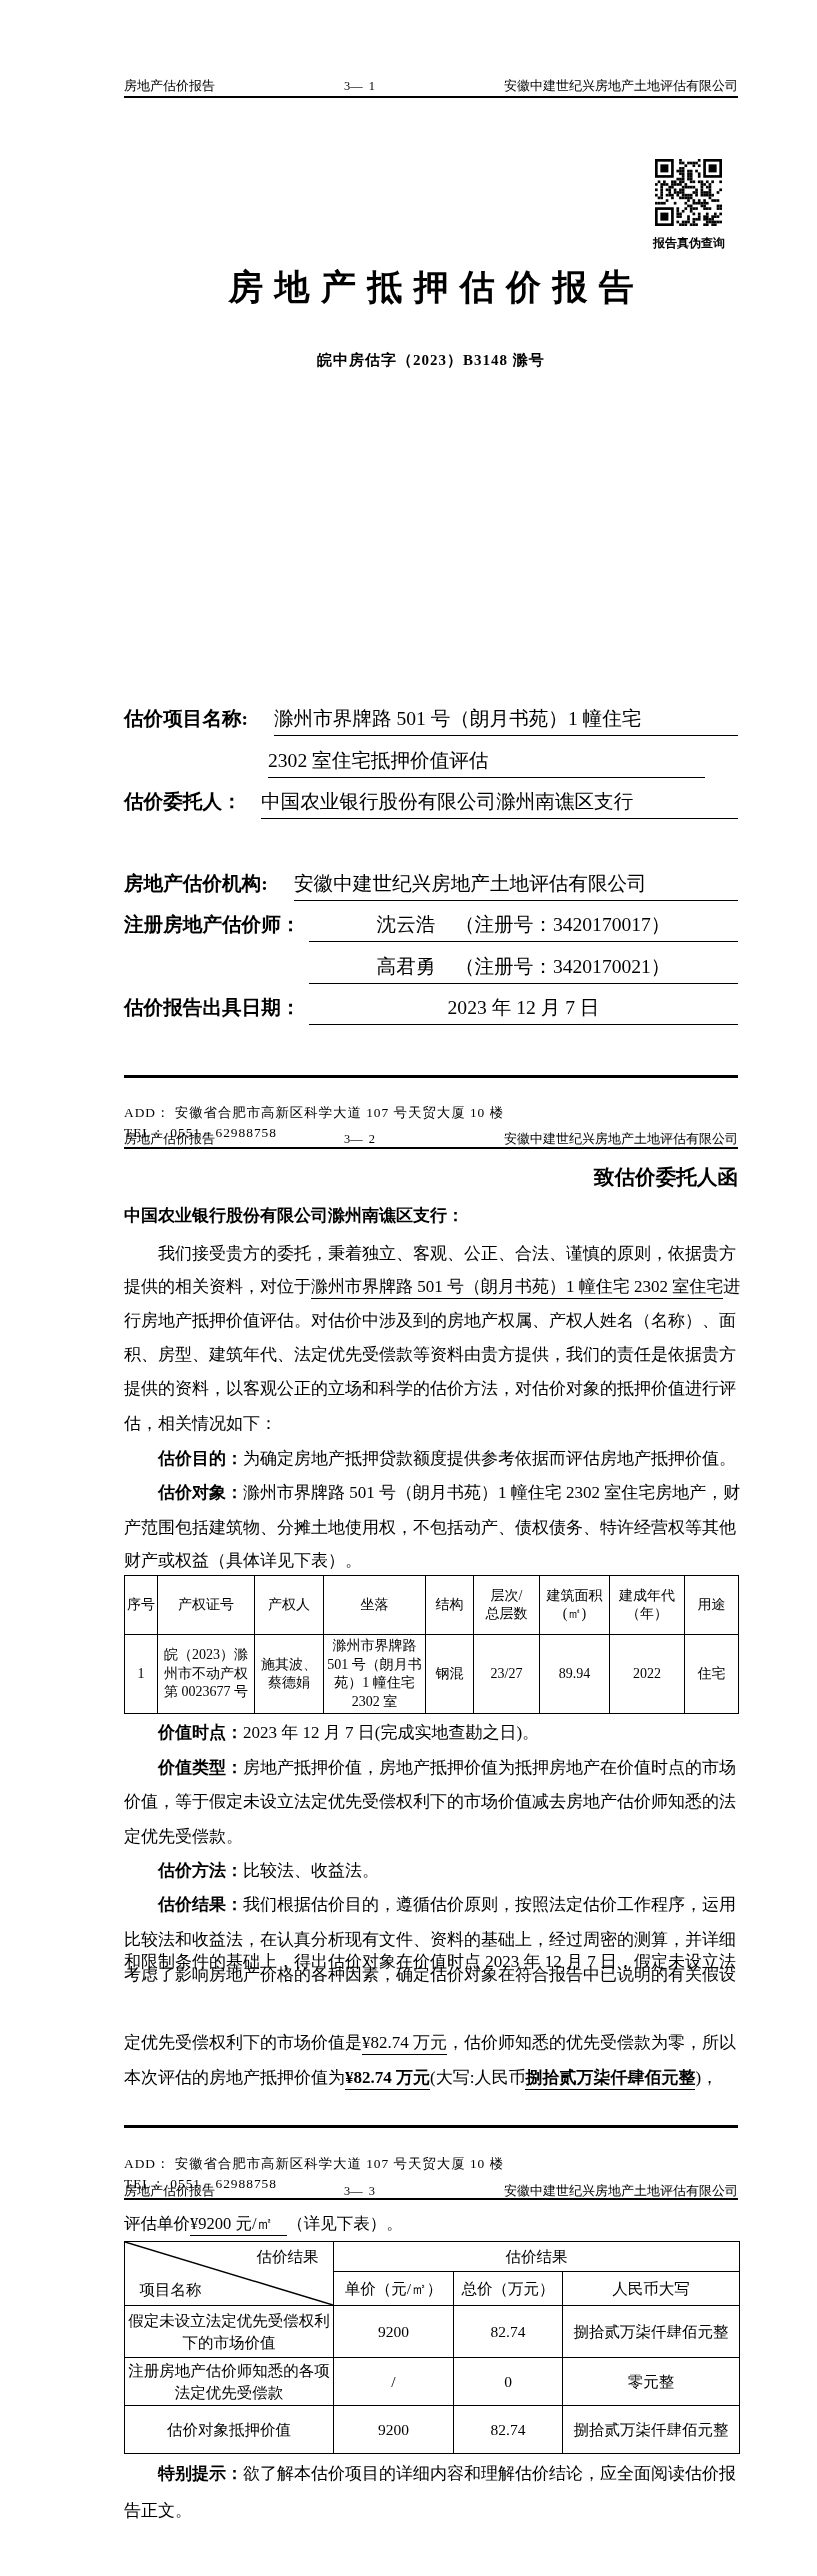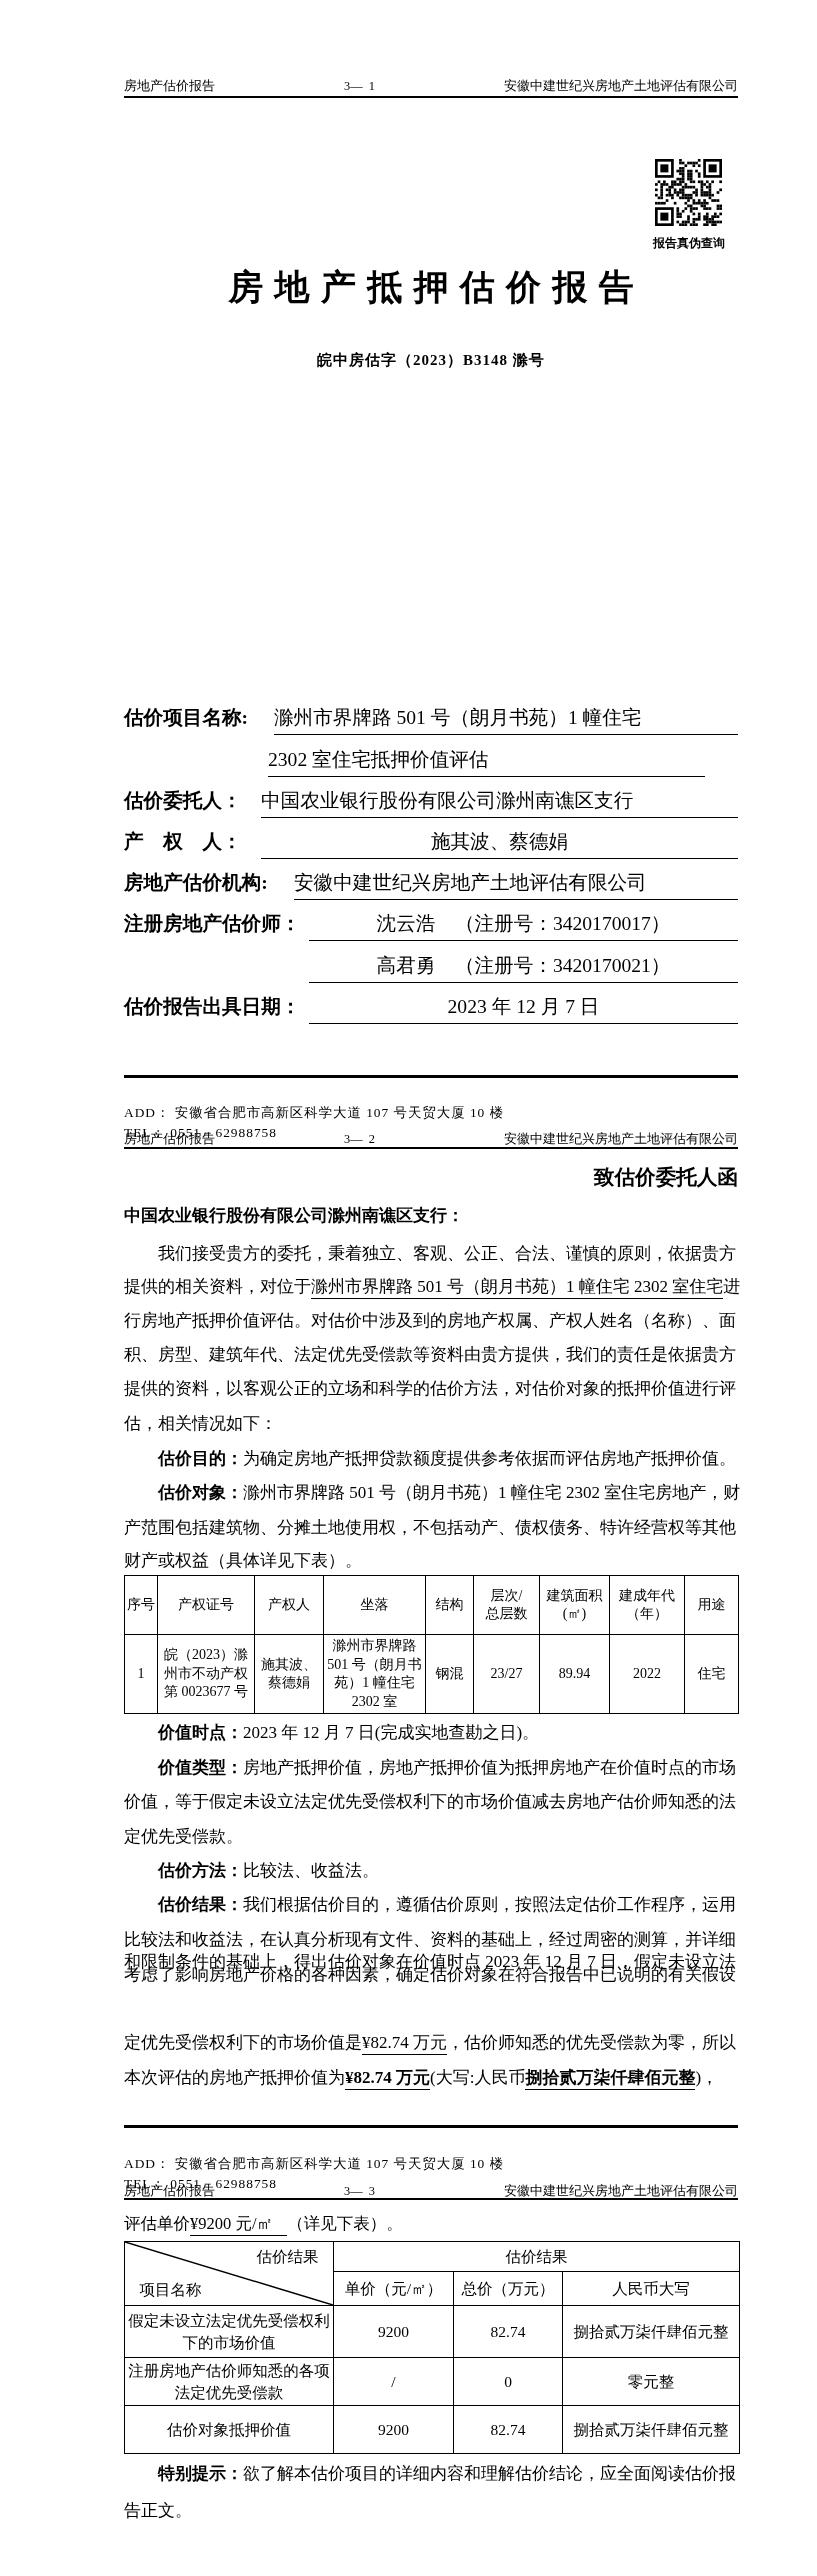--- a/index.html
+++ b/index.html
@@ -8,21 +8,21 @@
   #page { position:relative; width:818px; height:3300px; background:#fff; overflow:hidden; }
   .abs { position:absolute; }
   .hdr { left:124px; width:614px; display:flex; justify-content:space-between; align-items:baseline; font-size:13px; }
   .hdr .pn { font-size:12.4px; white-space:pre; }
   .rule { left:124px; width:614px; height:2.1px; background:#000; }
   .frule { left:124px; width:614px; height:2.6px; background:#000; }
   .ft { left:124px; width:614px; font-size:13.4px; letter-spacing:1px; white-space:pre;margin-top:20px; }
   .title { left:124px; width:614px; text-align:center; font-size:35px; font-weight:bold; letter-spacing:11.3px; text-indent:11.3px; white-space:nowrap; }
   .docno { left:124px; width:614px; text-align:center; font-size:15px; font-weight:bold; letter-spacing:1px; }
   .qrcap { text-align:center; font-size:12px; font-weight:bold; }
-  .fr { left:124px; width:614px; display:flex; align-items:center; font-size:19.6px; height:29px; padding-bottom:0; }
+  .fr { left:124px; width:614px; display:flex; align-items:flex-start; font-size:19.6px; height:29px; padding-bottom:0; }
   .fr .lab { font-weight:bold; white-space:pre; flex:none; padding-bottom:3.1px; }
   .fr .val { flex:1; border-bottom:1.5px solid #000; padding-bottom:3.1px; white-space:pre; }
   .tl { text-align:left; } .tc { text-align:center; }
   .ltitle { left:124px; width:614px; text-align:right; font-size:20.6px; font-weight:bold; }
   .bl { left:124px; width:614px; font-size:17px; line-height:23px; white-space:nowrap; }
   .ind { text-indent:34px; }
   .b { font-weight:bold; }
   .u { border-bottom:1px solid #000; padding-bottom:1.5px; }
   table { border-collapse:collapse; table-layout:fixed; }
   .t1 { left:124px; top:1575px; width:614px; font-size:14px; text-align:center; border:1.5px solid #000; }
@@ -270,24 +270,20 @@
     <span class="val tl">滁州市界牌路 501 号（朗月书苑）1 幢住宅</span>
   </div>
   <div class="abs fr" style="top:747px;width:581px">
     <span class="lab" style="width:144px"></span>
     <span class="val tl">2302 室住宅抵押价值评估</span>
   </div>
   <div class="abs fr" style="top:788px">
     <span class="lab" style="width:137px">估价委托人：</span>
     <span class="val tl">中国农业银行股份有限公司滁州南谯区支行</span>
   </div>
-  <div class="abs fr" style="top:829px">
-    <span class="lab" style="width:137px">产　权　人：</span>
-    <span class="val tc">施其波、蔡德娟</span>
-  </div>
   <div class="abs fr" style="top:870px">
     <span class="lab" style="width:170px">房地产估价机构:</span>
     <span class="val tl">安徽中建世纪兴房地产土地评估有限公司</span>
   </div>
   <div class="abs fr" style="top:911px">
     <span class="lab" style="width:185px">注册房地产估价师：</span>
     <span class="val tc">沈云浩　（注册号：3420170017）</span>
   </div>
   <div class="abs fr" style="top:953px">
     <span class="lab" style="width:185px"></span>

